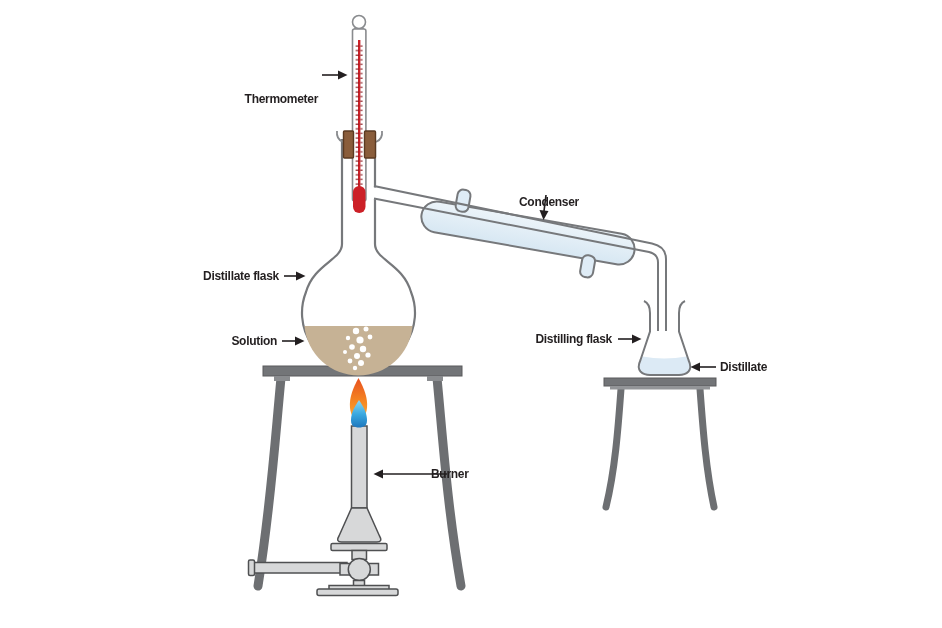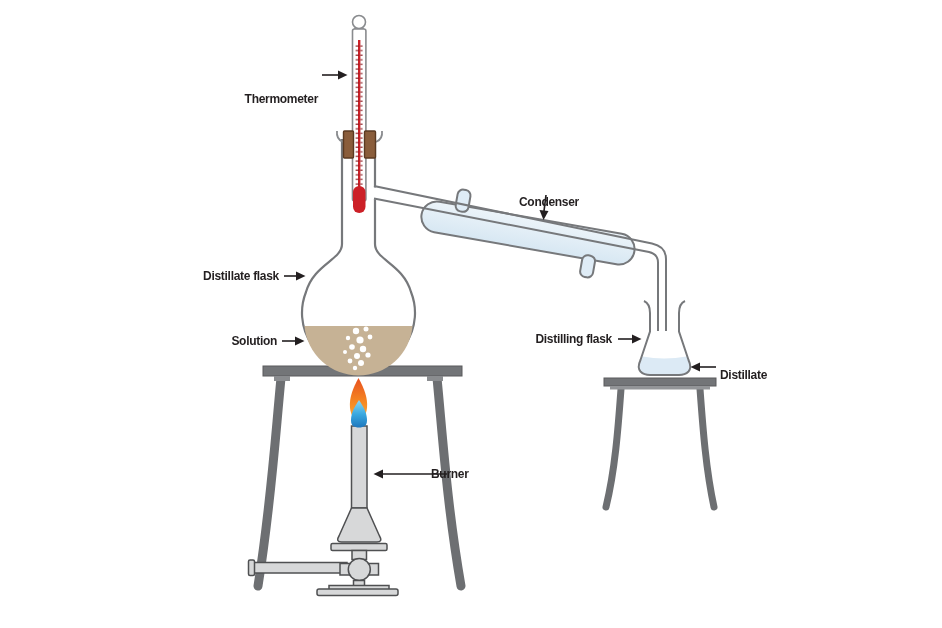--- a/index.html
+++ b/index.html
@@ -156,16 +156,16 @@
         <polygon class="arrowhead" points="383,469.5 373.5,474 383,478.5"></polygon>
       </g>
     </g>
   </svg>
 
   <div class="lbl" style="right:624px;top:68px;margin-top:24px;">Thermometer</div>
   <div class="lbl" style="left:519px;top:195px;">Condenser</div>
   <div class="lbl" style="right:663px;top:269px;">Distillate flask</div>
   <div class="lbl" style="right:665px;top:334px;">Solution</div>
   <div class="lbl" style="right:330px;top:332px;">Distilling flask</div>
-  <div class="lbl" style="left:720px;top:368px;">Distillate</div>
+  <div class="lbl" style="left:720px;top:360px;">Distillate</div>
   <div class="lbl" style="left:431px;top:467px;">Burner</div>
 
 </div>
 
 </body></html>

